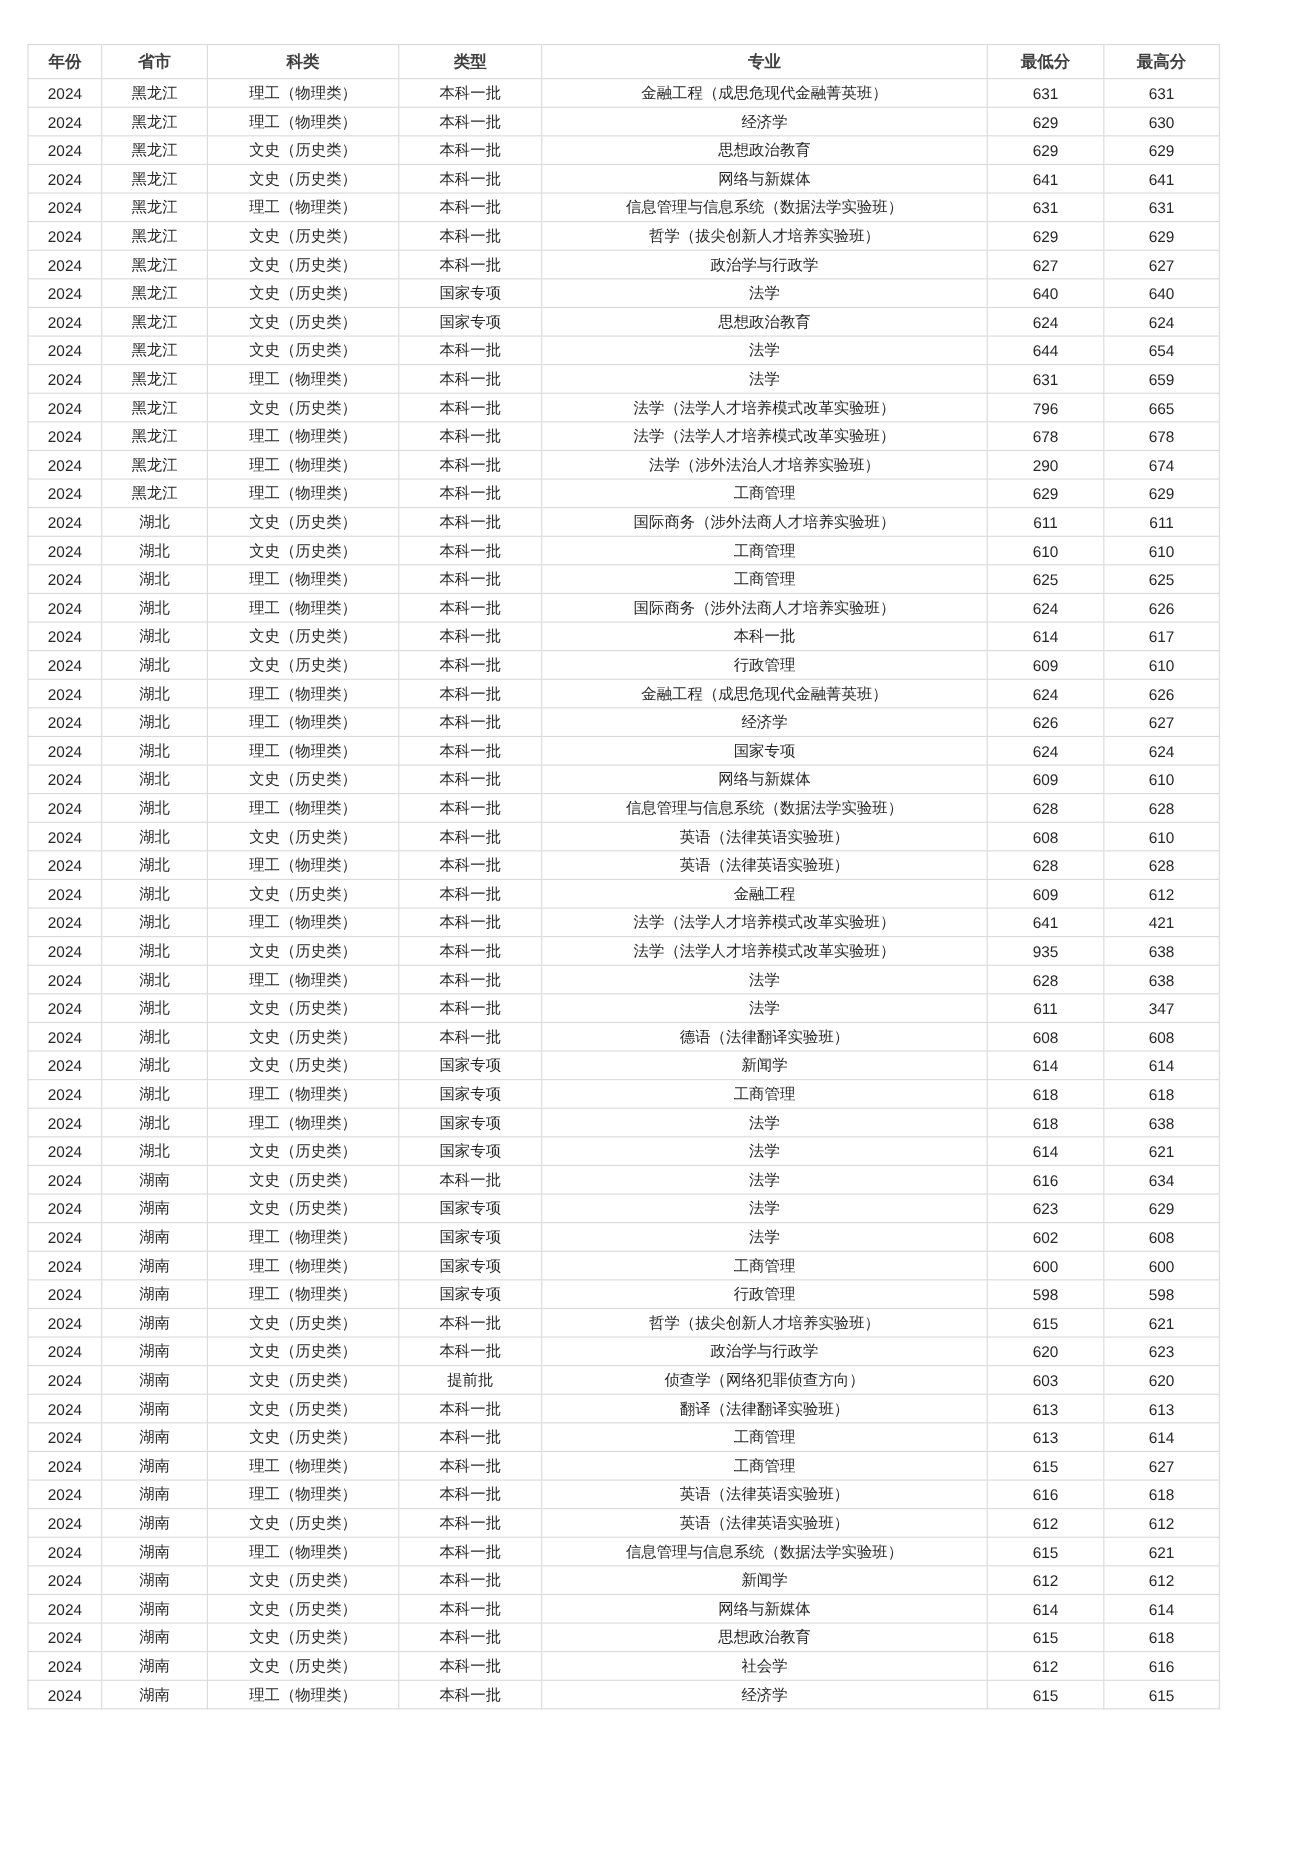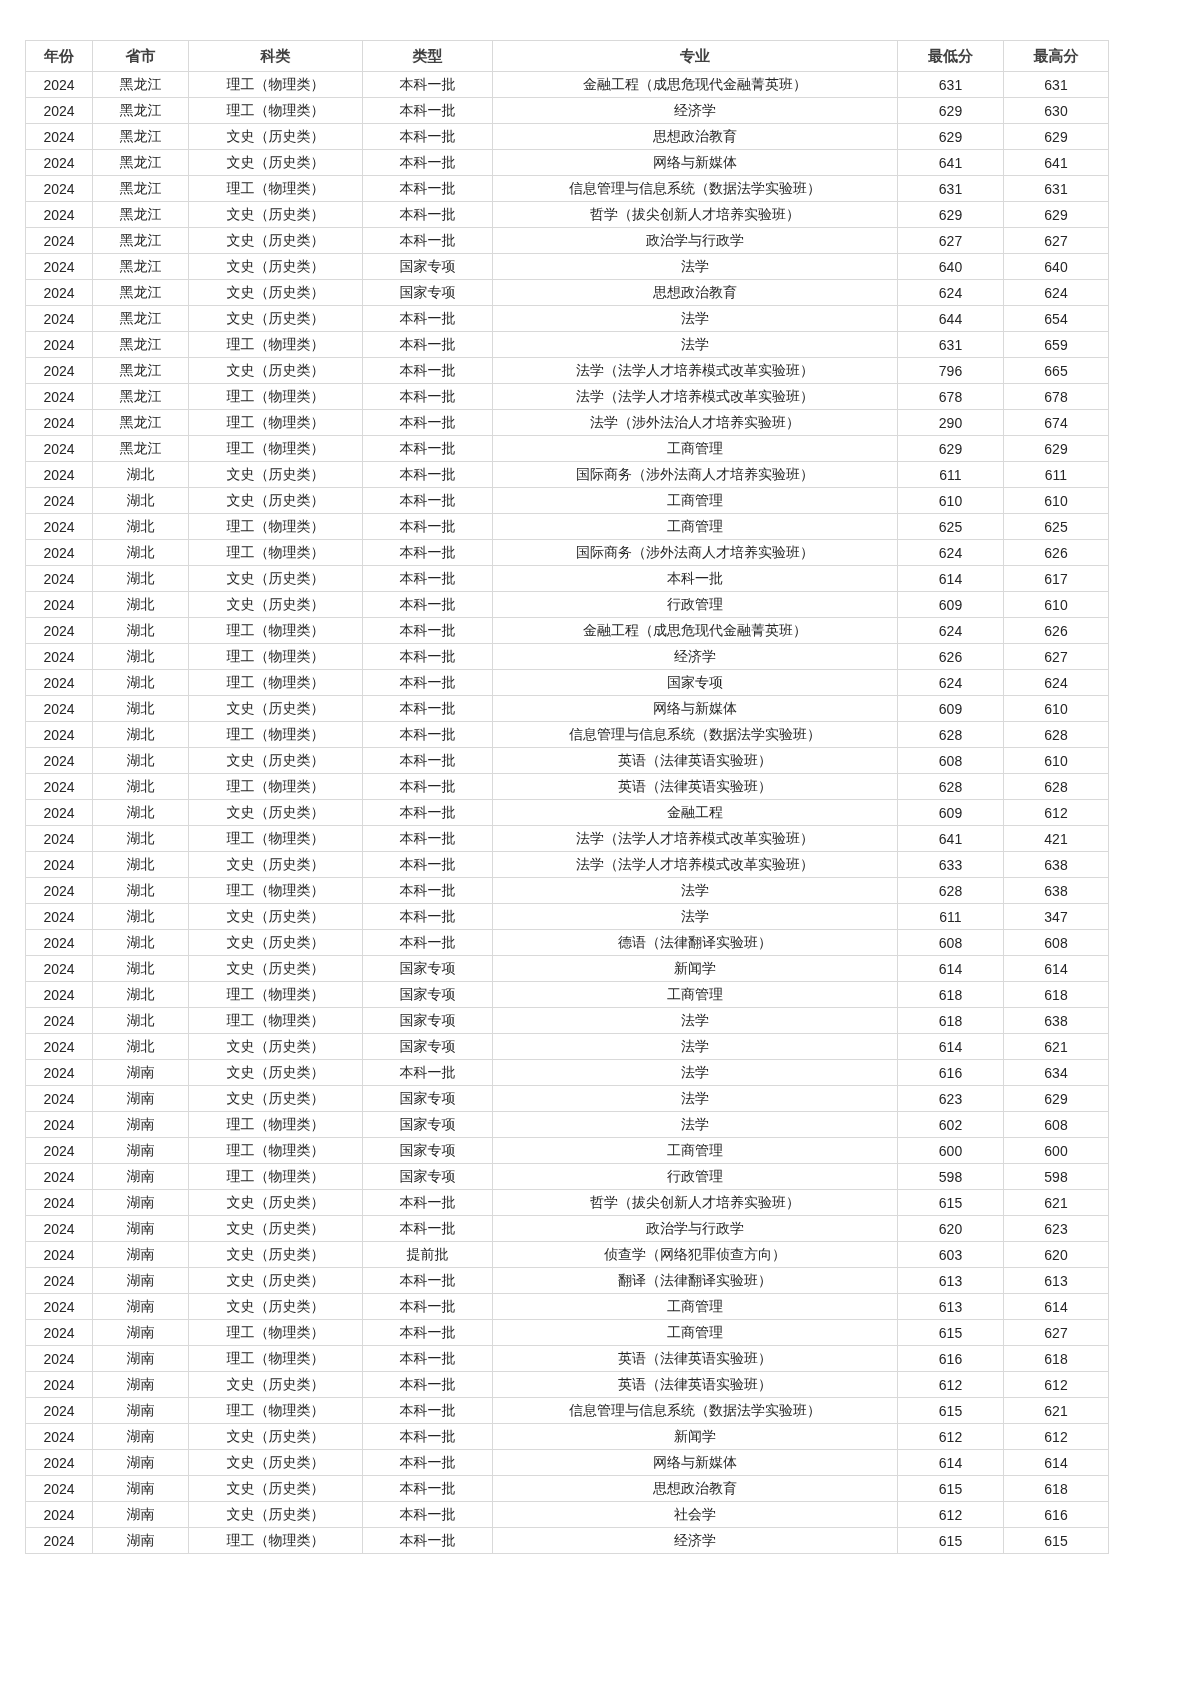--- a/index.html
+++ b/index.html
@@ -339,21 +339,21 @@
           <td>法学（法学人才培养模式改革实验班）</td>
           <td>641</td>
           <td>421</td>
         </tr>
         <tr>
           <td>2024</td>
           <td>湖北</td>
           <td>文史（历史类）</td>
           <td>本科一批</td>
           <td>法学（法学人才培养模式改革实验班）</td>
-          <td>633</td>
+          <td>935</td>
           <td>638</td>
         </tr>
         <tr>
           <td>2024</td>
           <td>湖北</td>
           <td>理工（物理类）</td>
           <td>本科一批</td>
           <td>法学</td>
           <td>628</td>
           <td>638</td>

